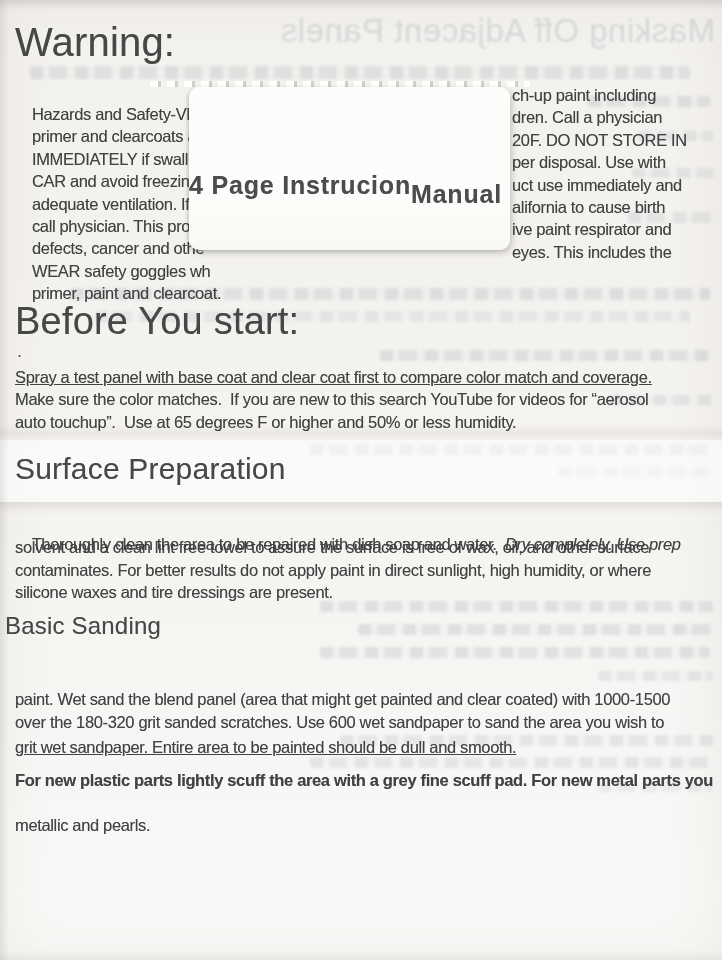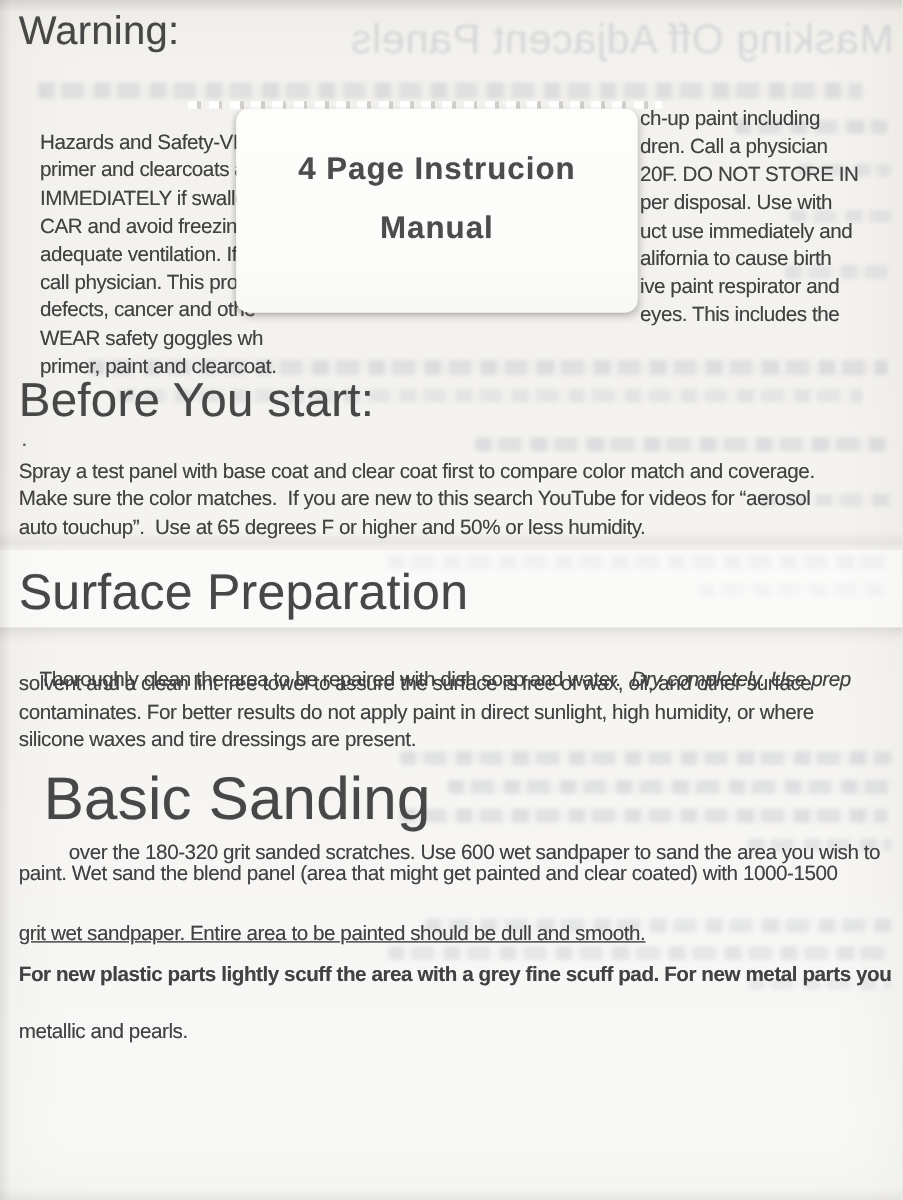--- a/index.html
+++ b/index.html
@@ -57,21 +57,21 @@
     position:absolute;left:150px;top:81px;width:380px;height:6px;z-index:1;
     background:repeating-linear-gradient(90deg,
       rgba(255,255,255,0.95) 0 8px, rgba(170,166,158,0.45) 8px 11px, rgba(255,255,255,0) 11px 17px);
     filter:blur(0.4px);border-radius:2px;
   }
   .sticker{
     position:absolute;left:189px;top:87px;width:321px;height:163px;z-index:5;
     background:linear-gradient(180deg,#fdfdfc 0%,#fcfcfa 70%,#f8f8f5 100%);
     border-radius:10px;
     box-shadow:2px 3px 6px rgba(60,55,48,0.25), -2px 1px 3px rgba(60,55,48,0.14);
-    display:flex;flex-direction:column;align-items:center;
+    display:flex;flex-direction:row;align-items:center;
     padding-top:33px;box-sizing:border-box;
   }
   .sticker-line1,.sticker-line2{
     font-weight:bold;font-size:25px;color:#4c4c4c;letter-spacing:0.8px;
     line-height:30px;text-shadow:0 0 0.6px rgba(70,70,70,0.4);
   }
   .sticker-line2{margin-top:17px;}
 </style>
 </head>
 <body>
@@ -95,21 +95,21 @@
   <div class="ghost" style="top:647px;left:320px;width:390px;height:11px;"></div>
   <div class="ghost" style="top:671px;left:598px;width:115px;height:10px;opacity:.8;"></div>
   <div class="ghost" style="top:735px;left:340px;width:373px;height:11px;opacity:.85;"></div>
   <div class="ghost" style="top:757px;left:310px;width:400px;height:11px;opacity:.85;"></div>
   <div class="ghost" style="top:782px;left:598px;width:115px;height:10px;opacity:.6;"></div>
 
   <div class="bright-band"></div>
   <div class="crease1"></div>
   <div class="crease2"></div>
 
-  <div class="h1" style="top:6px;font-size:32px;">Warning:</div>
+  <div class="h1" style="top:20px;font-size:40px;">Warning:</div>
 
   <div class="bl wline" style="top:86px;">
     <span>Hazards and Safety-VERY</span>
     <span class="wr">ch-up paint including</span>
   </div>
   <div class="bl wline" style="top:108px;">
     <span>primer and clearcoats ar</span>
     <span class="wr">dren. Call a physician</span>
   </div>
   <div class="bl wline" style="top:131px;">
@@ -142,34 +142,34 @@
   </div>
 
   <div class="perforation"></div>
   <div class="sticker">
     <div class="sticker-line1">4 Page Instrucion</div>
     <div class="sticker-line2">Manual</div>
   </div>
 
   <div class="h1" style="top:300px;font-size:38px;">Before You start:</div>
   <div class="stray">.</div>
-  <div class="bl" style="top:368px;">Spray a test panel with base coat and clear coat first to compare color match and coverage.</div>
+  <div class="bl" style="top:368px;text-decoration:underline;">Spray a test panel with base coat and clear coat first to compare color match and coverage.</div>
   <div class="bl" style="top:390px;text-align:center;">Make sure the color matches.  If you are new to this search YouTube for videos for “aerosol</div>
   <div class="bl" style="top:413px;">auto touchup”.  Use at 65 degrees F or higher and 50% or less humidity.</div>
 
-  <div class="h1" style="top:452px;font-size:40px;">Surface Preparation</div>
+  <div class="h1" style="top:452px;font-size:30px;">Surface Preparation</div>
   <div class="bl" style="top:516px;">
     <span>Thoroughly clean the area to be repaired with dish soap and water.  </span><span class="italic">Dry completely. Use prep</span>
   </div>
   <div class="bl" style="top:538px;">solvent and a clean lint free towel to assure the surface is free of wax, oil, and other surface</div>
   <div class="bl" style="top:561px;">contaminates. For better results do not apply paint in direct sunlight, high humidity, or where</div>
   <div class="bl" style="top:583px;">silicone waxes and tire dressings are present.</div>
 
-  <div class="h1" style="top:612px;left:35px;font-size:48px;">Basic Sanding</div>
-  <div class="bl" style="top:673px;margin-left:40px;">over the 180-320 grit sanded scratches. Use 600 wet sandpaper to sand the area you wish to</div>
+  <div class="h1" style="top:612px;left:5px;font-size:24px;">Basic Sanding</div>
+  <div class="bl" style="top:713px;">over the 180-320 grit sanded scratches. Use 600 wet sandpaper to sand the area you wish to</div>
   <div class="bl" style="top:690px;">paint. Wet sand the blend panel (area that might get painted and clear coated) with 1000-1500</div>
   <div class="bl" style="top:738px;text-decoration:underline;">grit wet sandpaper. Entire area to be painted should be dull and smooth.</div>
 
   <div class="bl" style="top:771px;font-weight:bold;">For new plastic parts lightly scuff the area with a grey fine scuff pad. For new metal parts you</div>
   <div class="bl" style="top:816px;">metallic and pearls.</div>
 
   <div class="vignette-top"></div>
   <div class="vignette-left"></div>
   <div class="vignette-bottom"></div>
 

